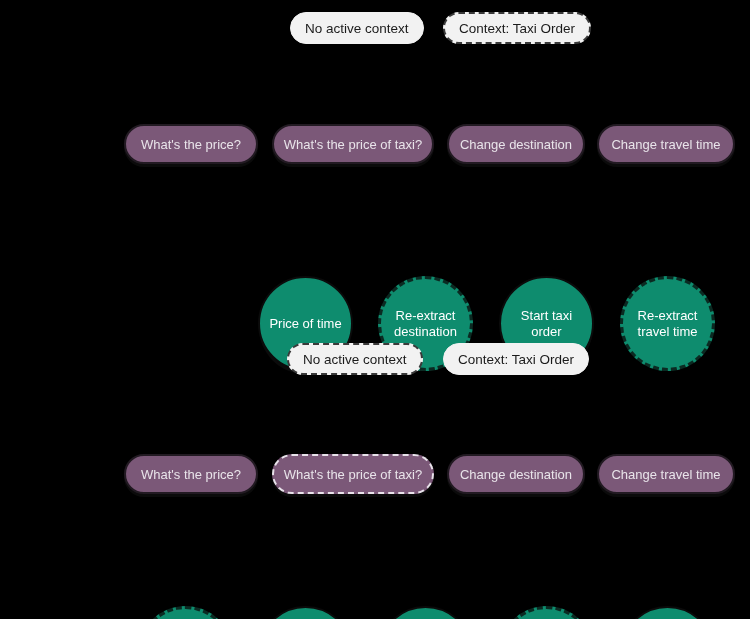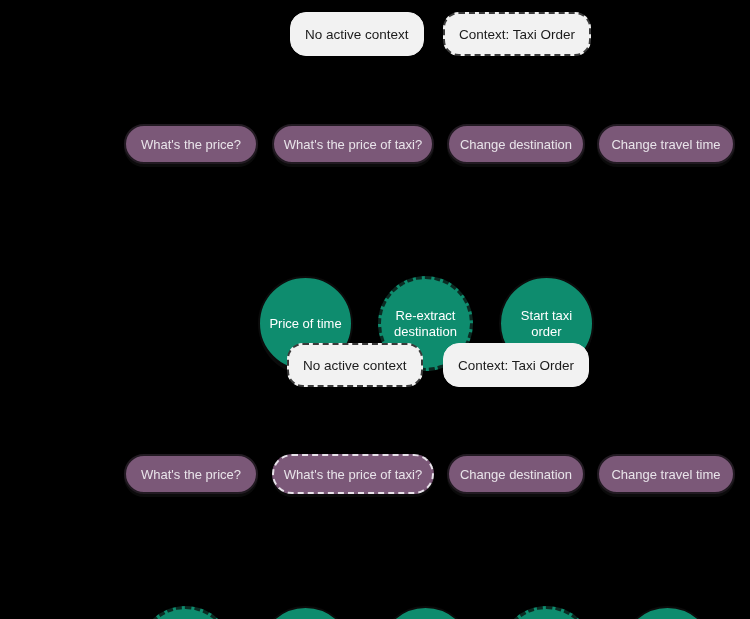--- a/index.html
+++ b/index.html
@@ -16,21 +16,21 @@
   #panel-2{top:320px;height:299px;}
 
   
   .context-row{
     position:relative;
     height:46px;
   }
   .badge{
     position:absolute;
     box-sizing:border-box;
-    height:44px;
+    height:32px;
     display:flex;align-items:center;justify-content:center;
     background:#F2F2F2;
     color:#1b1b1b;
     font-size:13.5px;
     border-radius:16px;
     white-space:nowrap;
     padding:14px 14px;
   }
   .badge.solid{border:1px solid #F2F2F2;}
   .badge.dashed{border:2px dashed #3a3a3a;background:#F2F2F2;}
@@ -96,20 +96,23 @@
   <div class="node-row" style="top:0;">
       <div class="node" style="left: 258px; top: 180px;">
         <span class="label">Price of time</span>
       </div>
       <div class="node" style="left: 499px; top: 180px;">
         <span class="label">Start taxi order</span>
       </div>
       <div class="node dashed" style="left: 378px; top: 180px;">
         <span class="label">Re-extract destination</span>
       </div>
+      <div class="node dashed" style="left: 620px; top: 180px;">
+        <span class="label">Re-extract travel time</span>
+      </div>
     </div>
 </div>
 
 <div class="panel" id="panel-2">
   <div class="context-row" style="top:8px;">
       <div class="badge dashed" style="left: 287px; top: 15px;">No active context</div>
       <div class="badge solid" style="left: 443px; top: 15px;">Context: Taxi Order</div>
     </div>
   <div class="intent-row" style="top:0;">
       <div class="intent" style="left: 124px; top: 88px; width: 134px;">What's the price?</div>

